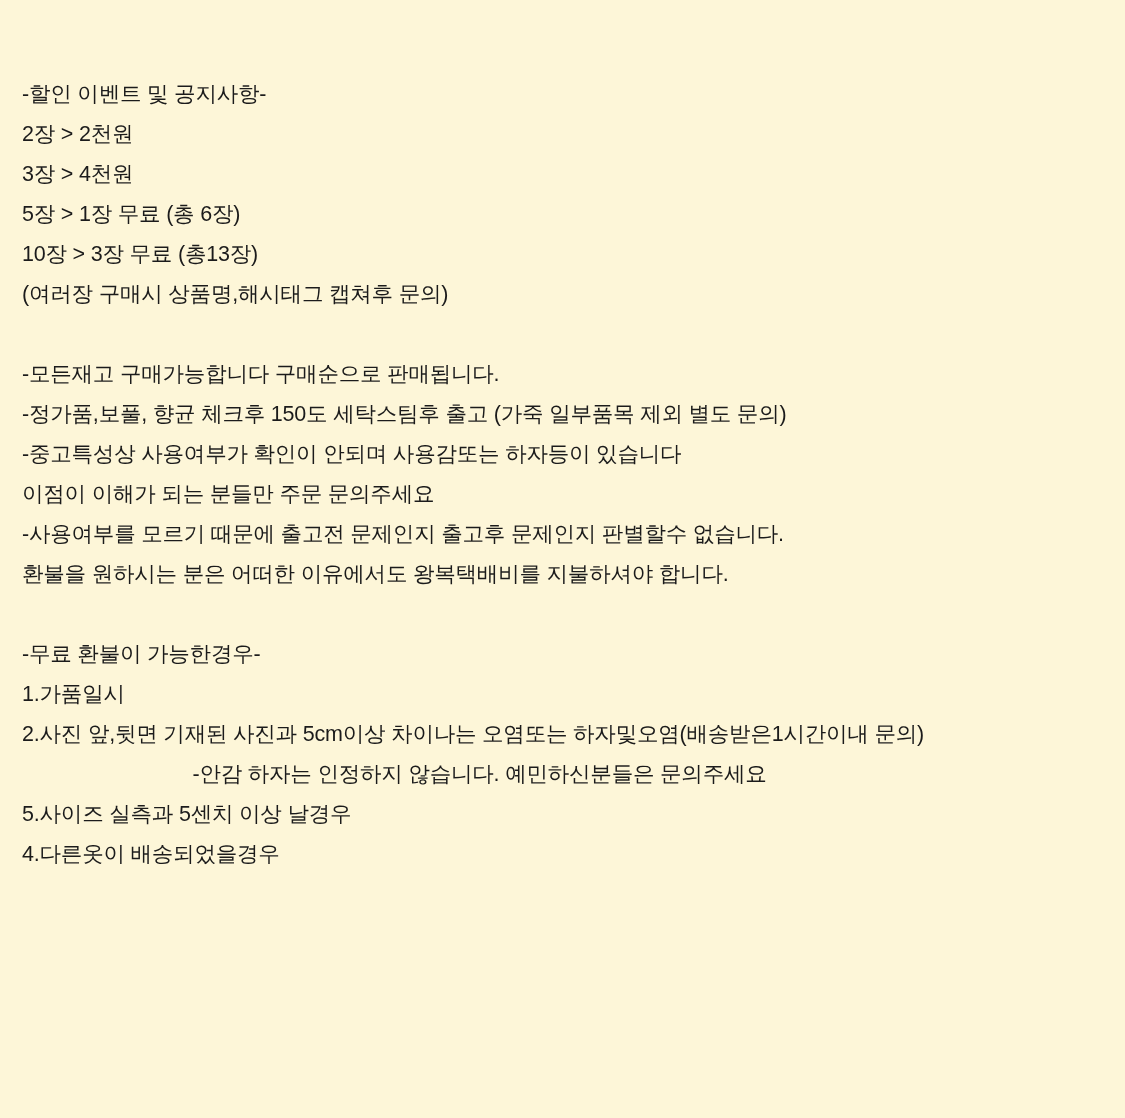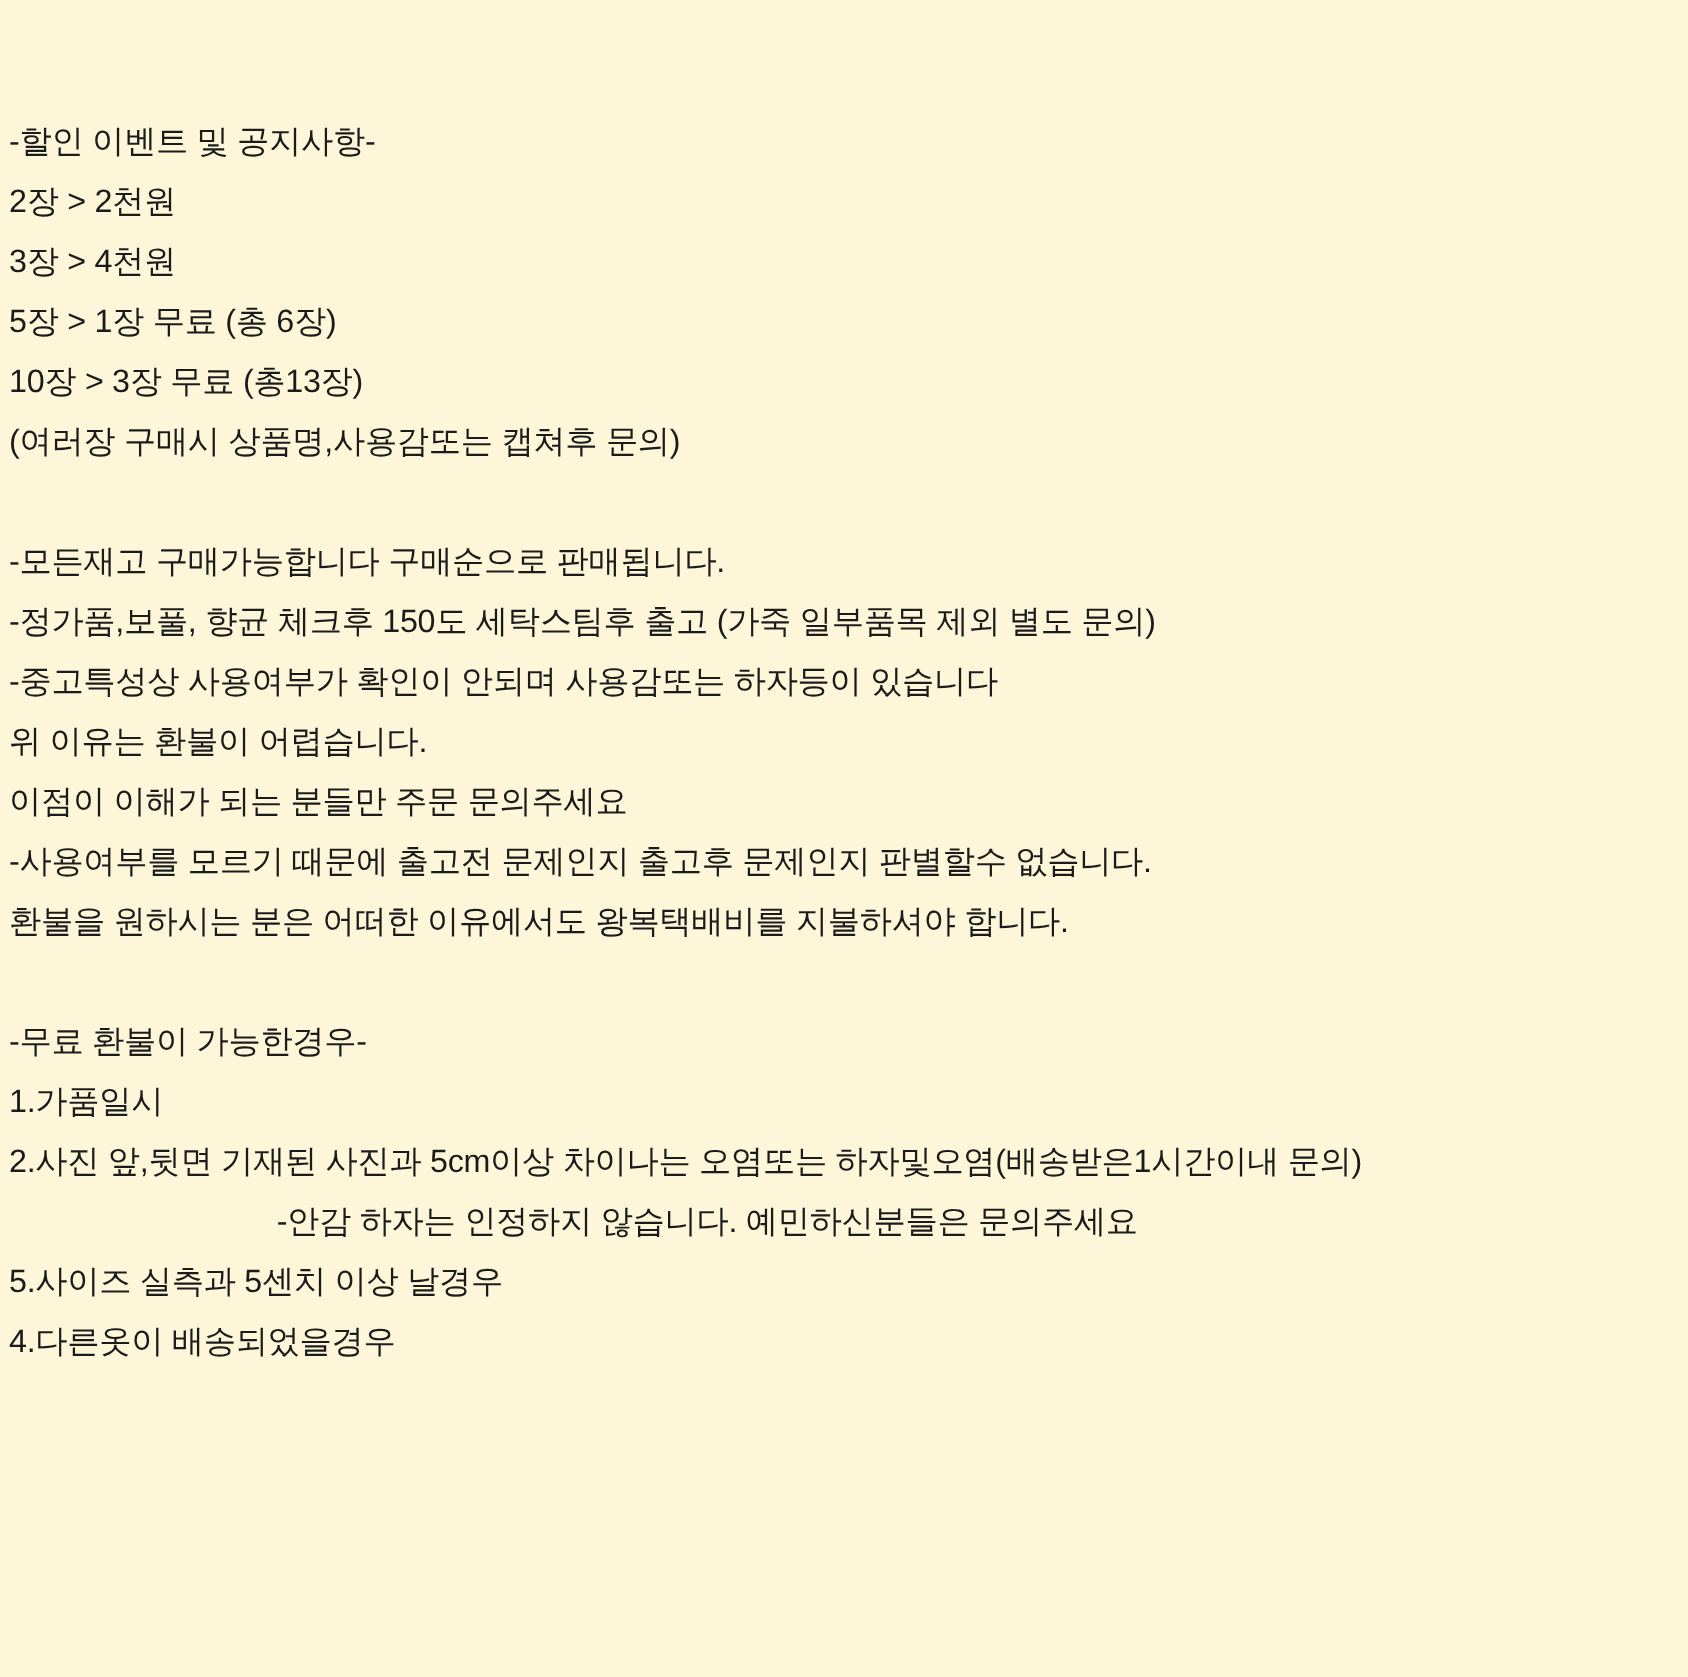--- a/index.html
+++ b/index.html
@@ -11,21 +11,21 @@
     height: 1118px;
     background: #fdf6d8;
     font-family: "Liberation Sans", sans-serif;
     color: #1b1b1b;
     overflow: hidden;
   }
   .page {
     box-sizing: border-box;
     width: 899px;
     height: 1118px;
-    padding: 74px 0 0 6px;
+    padding: 74px 0 0 22px;
   }
   .block {
     margin: 0;
   }
   .line {
     font-size: 21.5px;
     line-height: 40px;
     white-space: pre;
     letter-spacing: -0.2px;
   }
@@ -41,30 +41,29 @@
 <body>
 
 <div class="page">
 
   <div class="block">
     <div class="line">-할인 이벤트 및 공지사항-</div>
     <div class="line">2장 &gt; 2천원</div>
     <div class="line">3장 &gt; 4천원</div>
     <div class="line">5장 &gt; 1장 무료 (총 6장)</div>
     <div class="line">10장 &gt; 3장 무료 (총13장)</div>
-    <div class="line">(여러장 구매시 상품명,사용감또는 캡쳐후 문의)</div>
+    <div class="line">(여러장 구매시 상품명,해시태그 캡쳐후 문의)</div>
   </div>
 
   <div class="spacer"></div>
 
   <div class="block">
     <div class="line">-모든재고 구매가능합니다 구매순으로 판매됩니다.</div>
     <div class="line">-정가품,보풀, 향균 체크후 150도 세탁스팀후 출고 (가죽 일부품목 제외 별도 문의)</div>
     <div class="line">-중고특성상 사용여부가 확인이 안되며 사용감또는 하자등이 있습니다</div>
-    <div class="line">위 이유는 환불이 어렵습니다.</div>
     <div class="line">이점이 이해가 되는 분들만 주문 문의주세요</div>
     <div class="line">-사용여부를 모르기 때문에 출고전 문제인지 출고후 문제인지 판별할수 없습니다.</div>
     <div class="line">환불을 원하시는 분은 어떠한 이유에서도 왕복택배비를 지불하셔야 합니다.</div>
   </div>
 
   <div class="spacer"></div>
 
   <div class="block">
     <div class="line">-무료 환불이 가능한경우-</div>
     <div class="line">1.가품일시</div>

